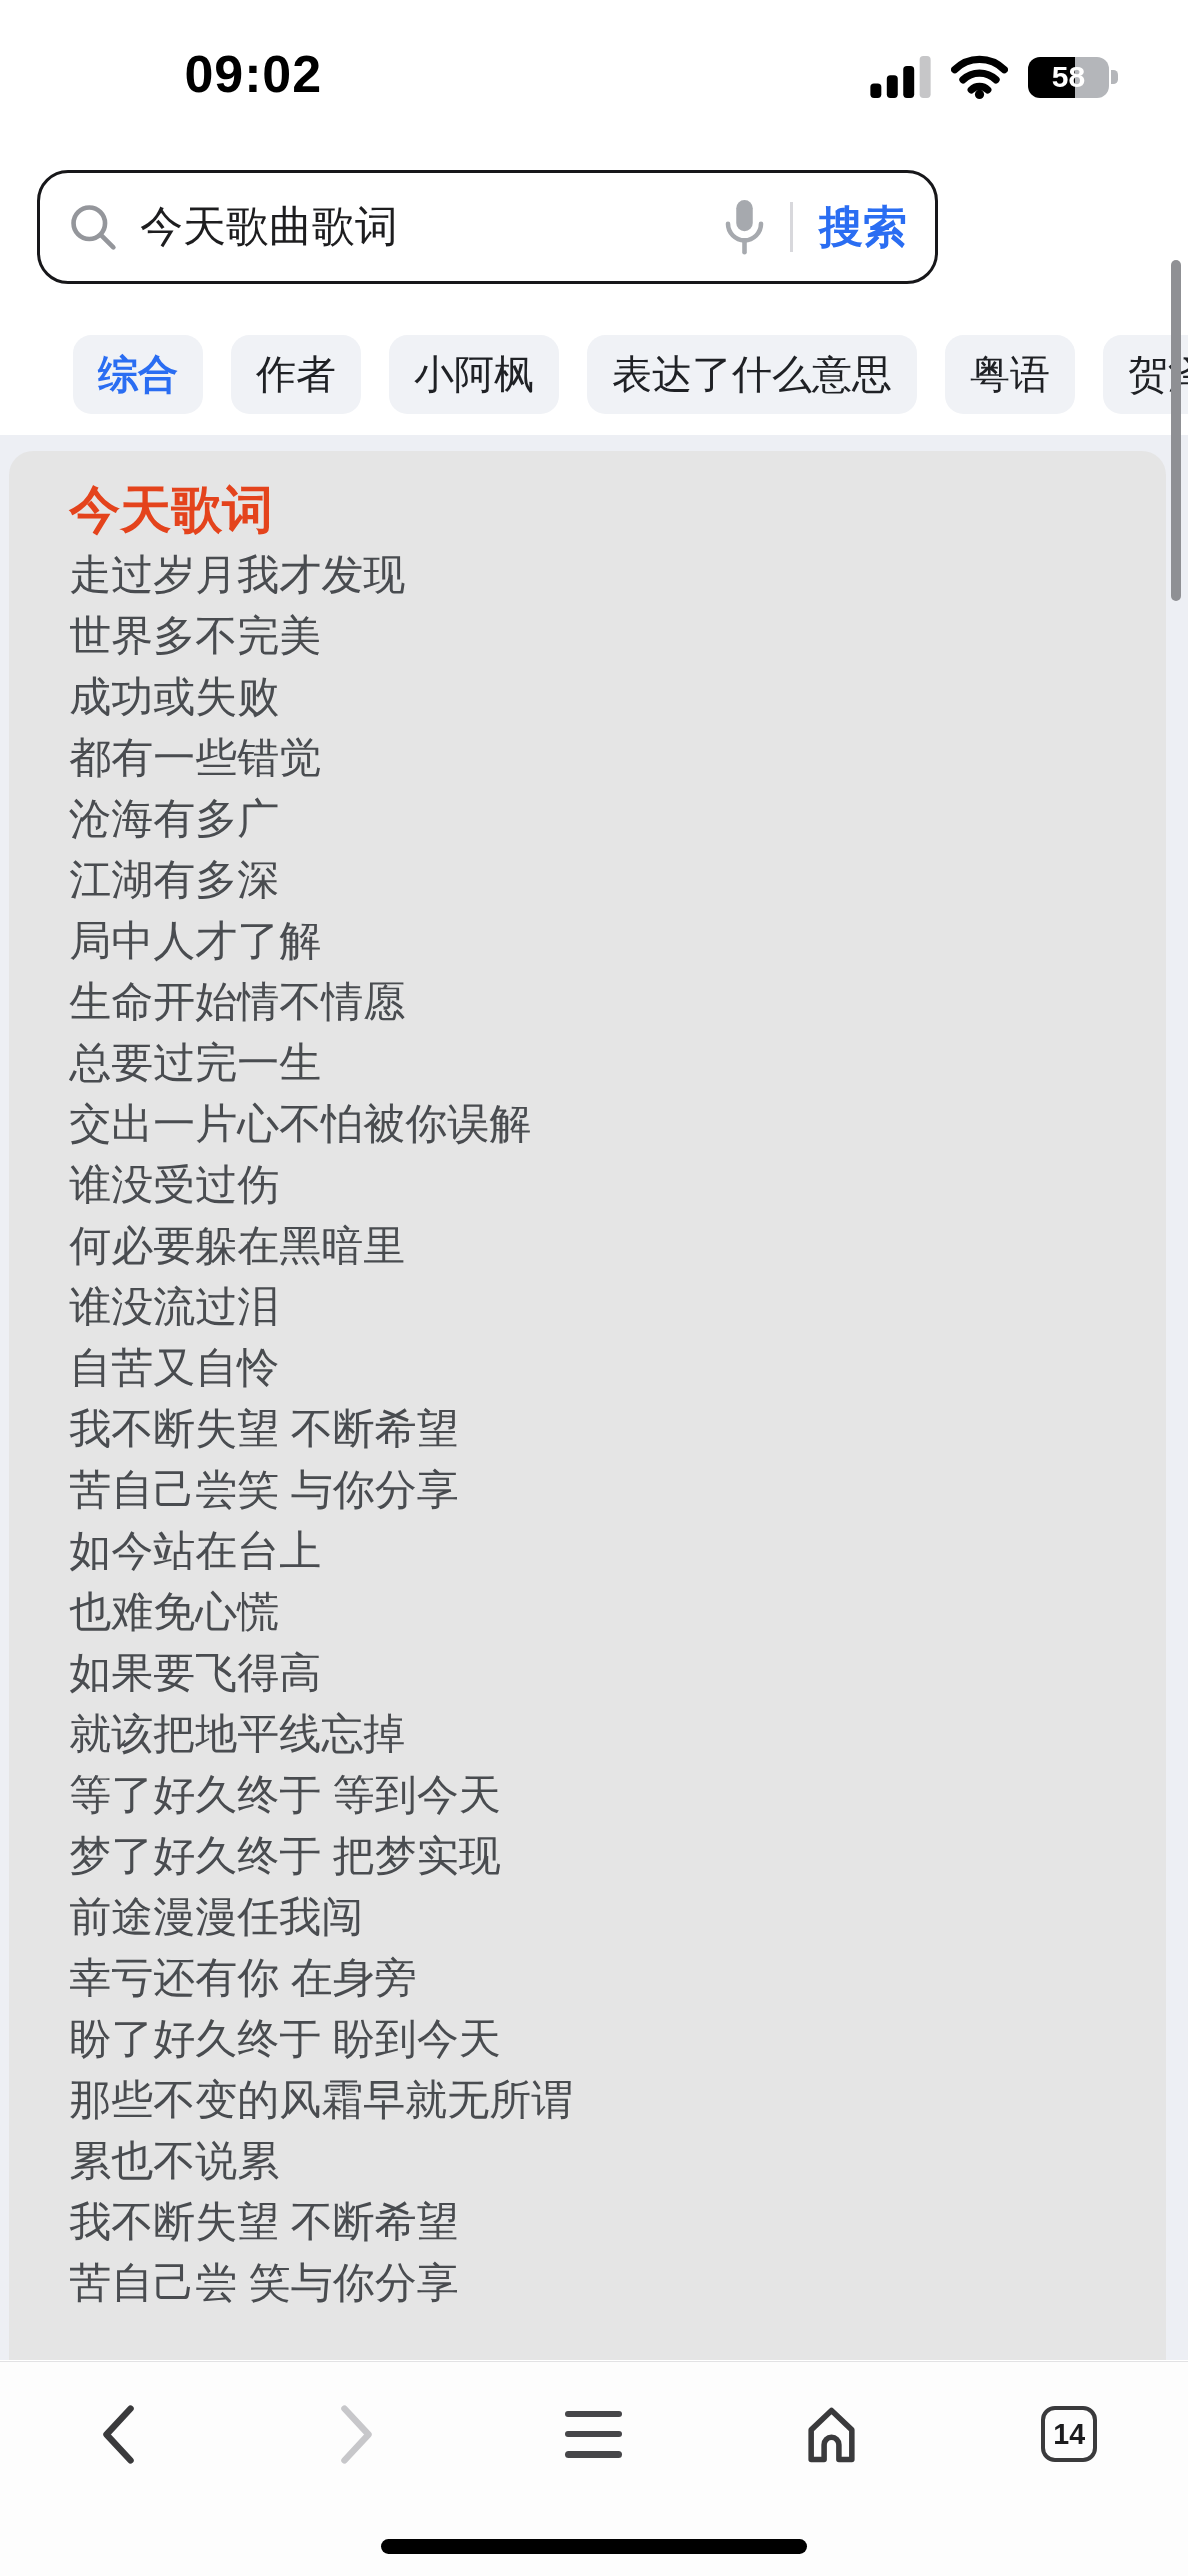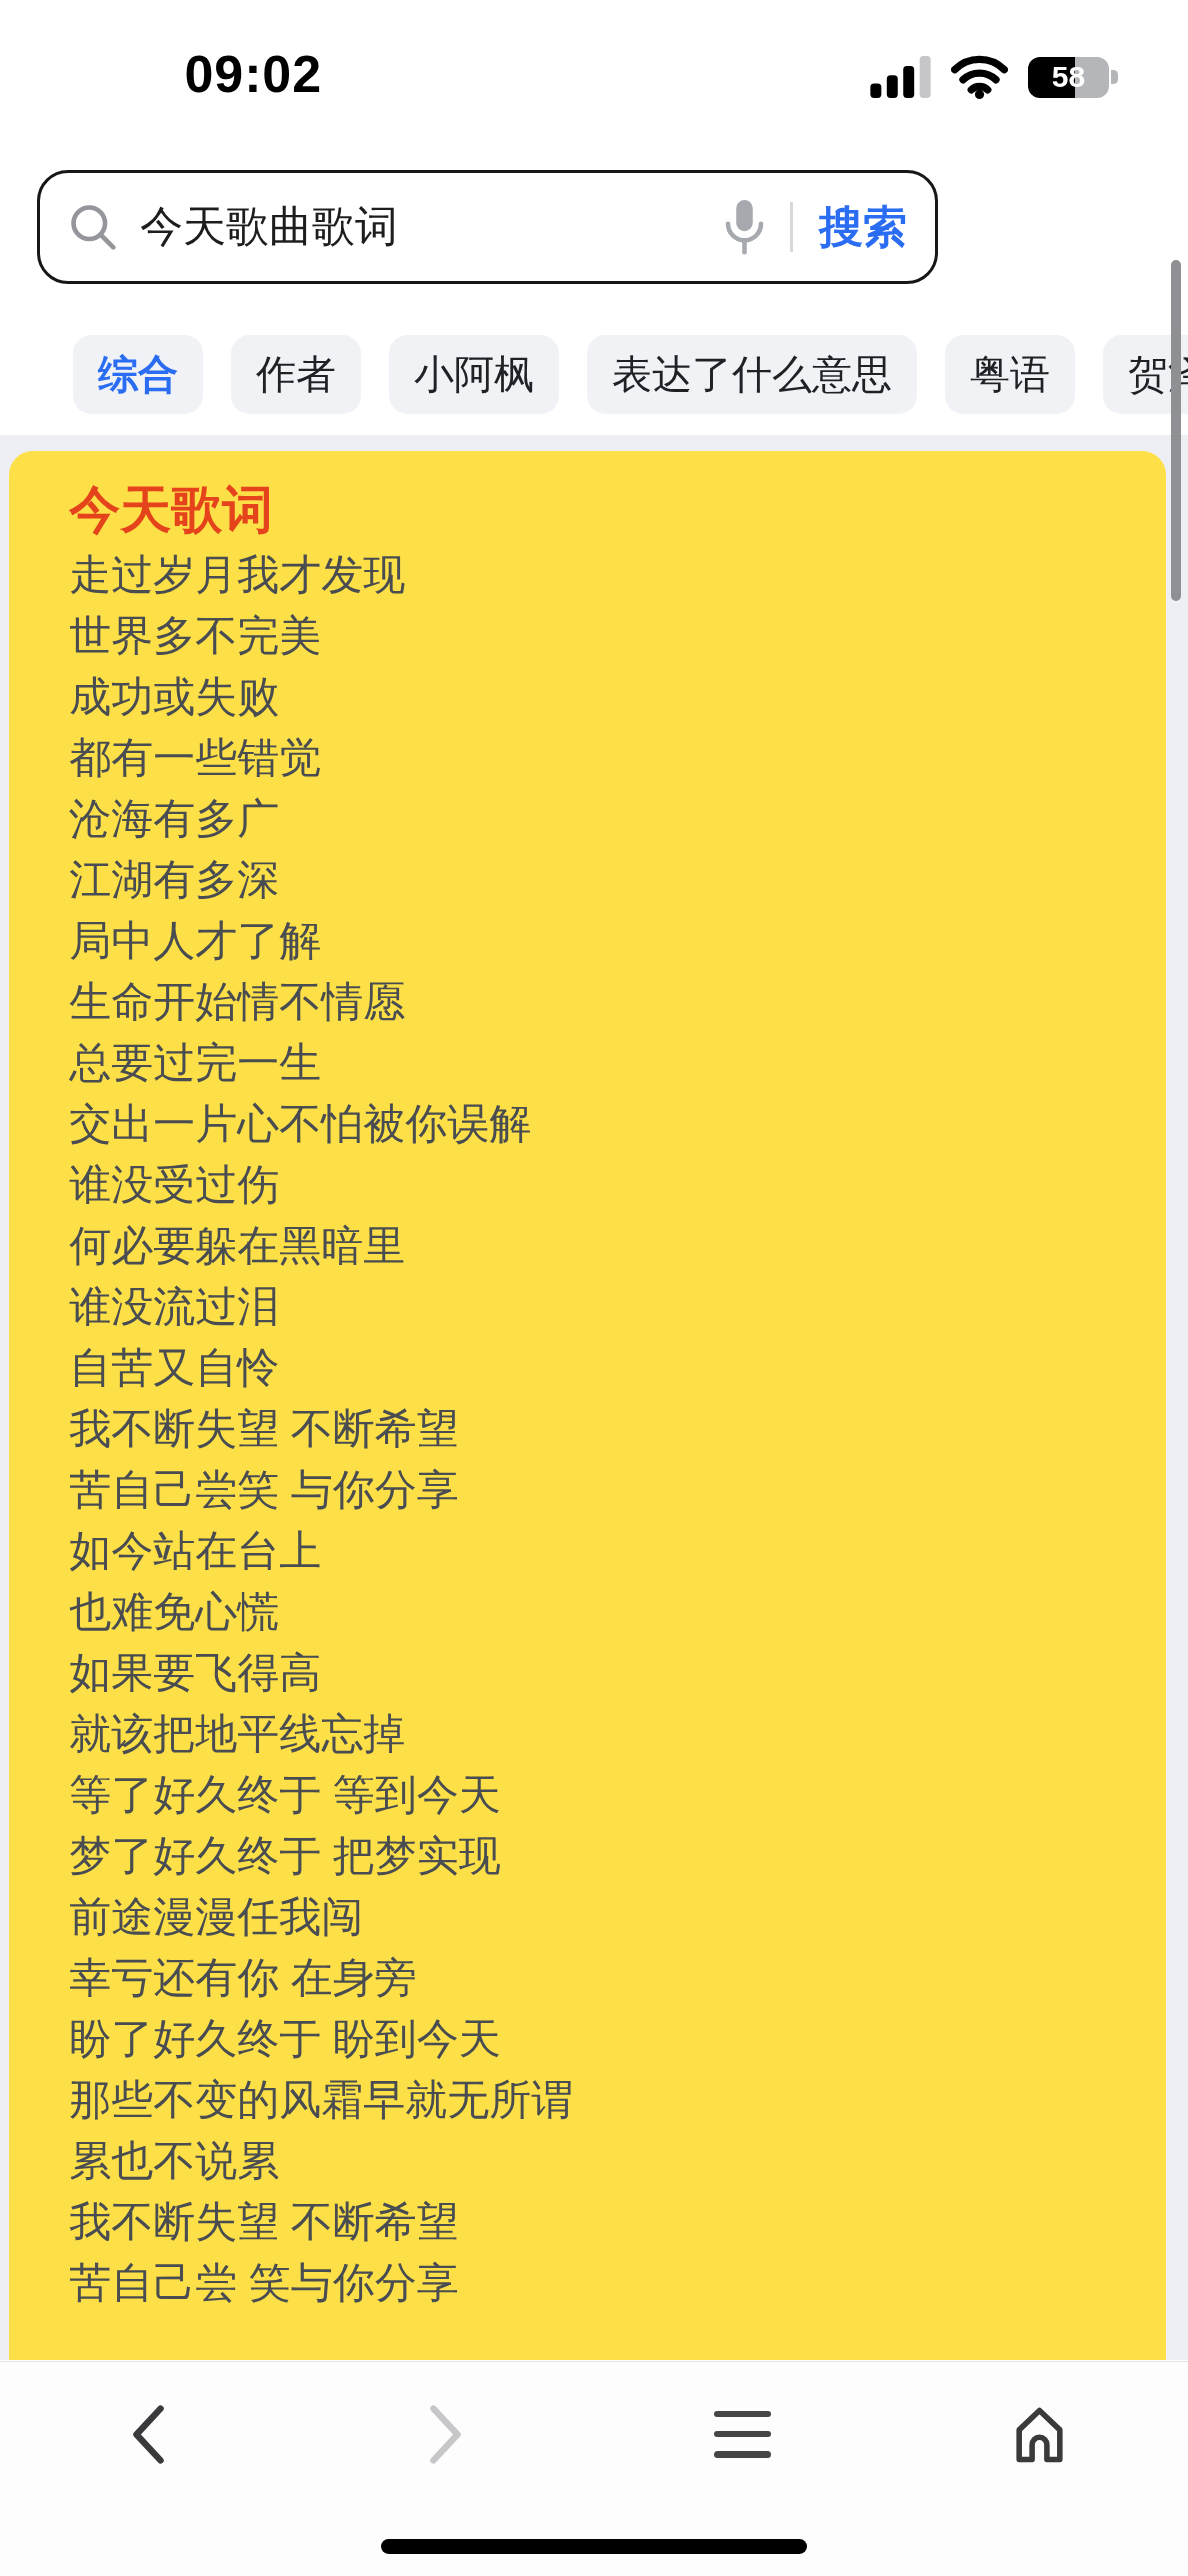--- a/index.html
+++ b/index.html
@@ -28,21 +28,21 @@
 
   
   .chips{position:absolute;left:37px;top:335px;right:0;height:81px;display:flex;gap:28px;
          overflow:hidden;white-space:nowrap;padding-left:36px;}
   .chip{flex:0 0 auto;height:79px;line-height:79px;padding:0 25px;background:#f0f2f6;
         border-radius:18.4px;font-size:40px;color:#1f2125;}
   .chip.selected{color:var(--accent-blue,#2a6df2);font-weight:700;}
 
   
   .content-bg{position:absolute;left:0;right:0;top:435px;bottom:216px;background:#edeff4;}
-  .card{position:absolute;left:9.2px;right:22px;top:451px;bottom:216px;background:#fde047;
+  .card{position:absolute;left:9.2px;right:22px;top:451px;bottom:216px;background:#e5e5e5;
         border-radius:24px 24px 0 0;overflow:hidden;}
   .card-inner{padding:26px 37px 0 60px;}
   .result-title{font-size:51px;font-weight:700;color:var(--title-orange,#e4431c);
                 line-height:66px;}
   .lyrics{margin-top:1px;}
   .lyric-line{font-size:42px;line-height:61px;color:#494c50;white-space:nowrap;}
 
   
   .scrollbar{position:absolute;right:7.4px;top:260px;width:10px;height:341px;background:#8f9094;
              border-radius:5.5px;}
@@ -202,17 +202,22 @@
         <span></span>
           <span></span>
           <span></span>
       </div>
     </div>
     <div class="tool">
       <svg width="61" height="61" viewBox="0 0 66 66">
         <path d="M11 60 L11 28 L33 7 L55 28 L55 60 L41 60 L41 44 A8 8 0 0 0 25 44 L25 60 Z" stroke="#3a3a3c" stroke-width="6" fill="none" stroke-linejoin="round" stroke-linecap="round"></path>
       </svg>
     </div>
+    <div class="tool">
+      <div class="tabbox">
+        <span>14</span>
+      </div>
+    </div>
   </div>
 
   <div class="home-indicator"></div>
 </div>
 
 
 </body></html>

